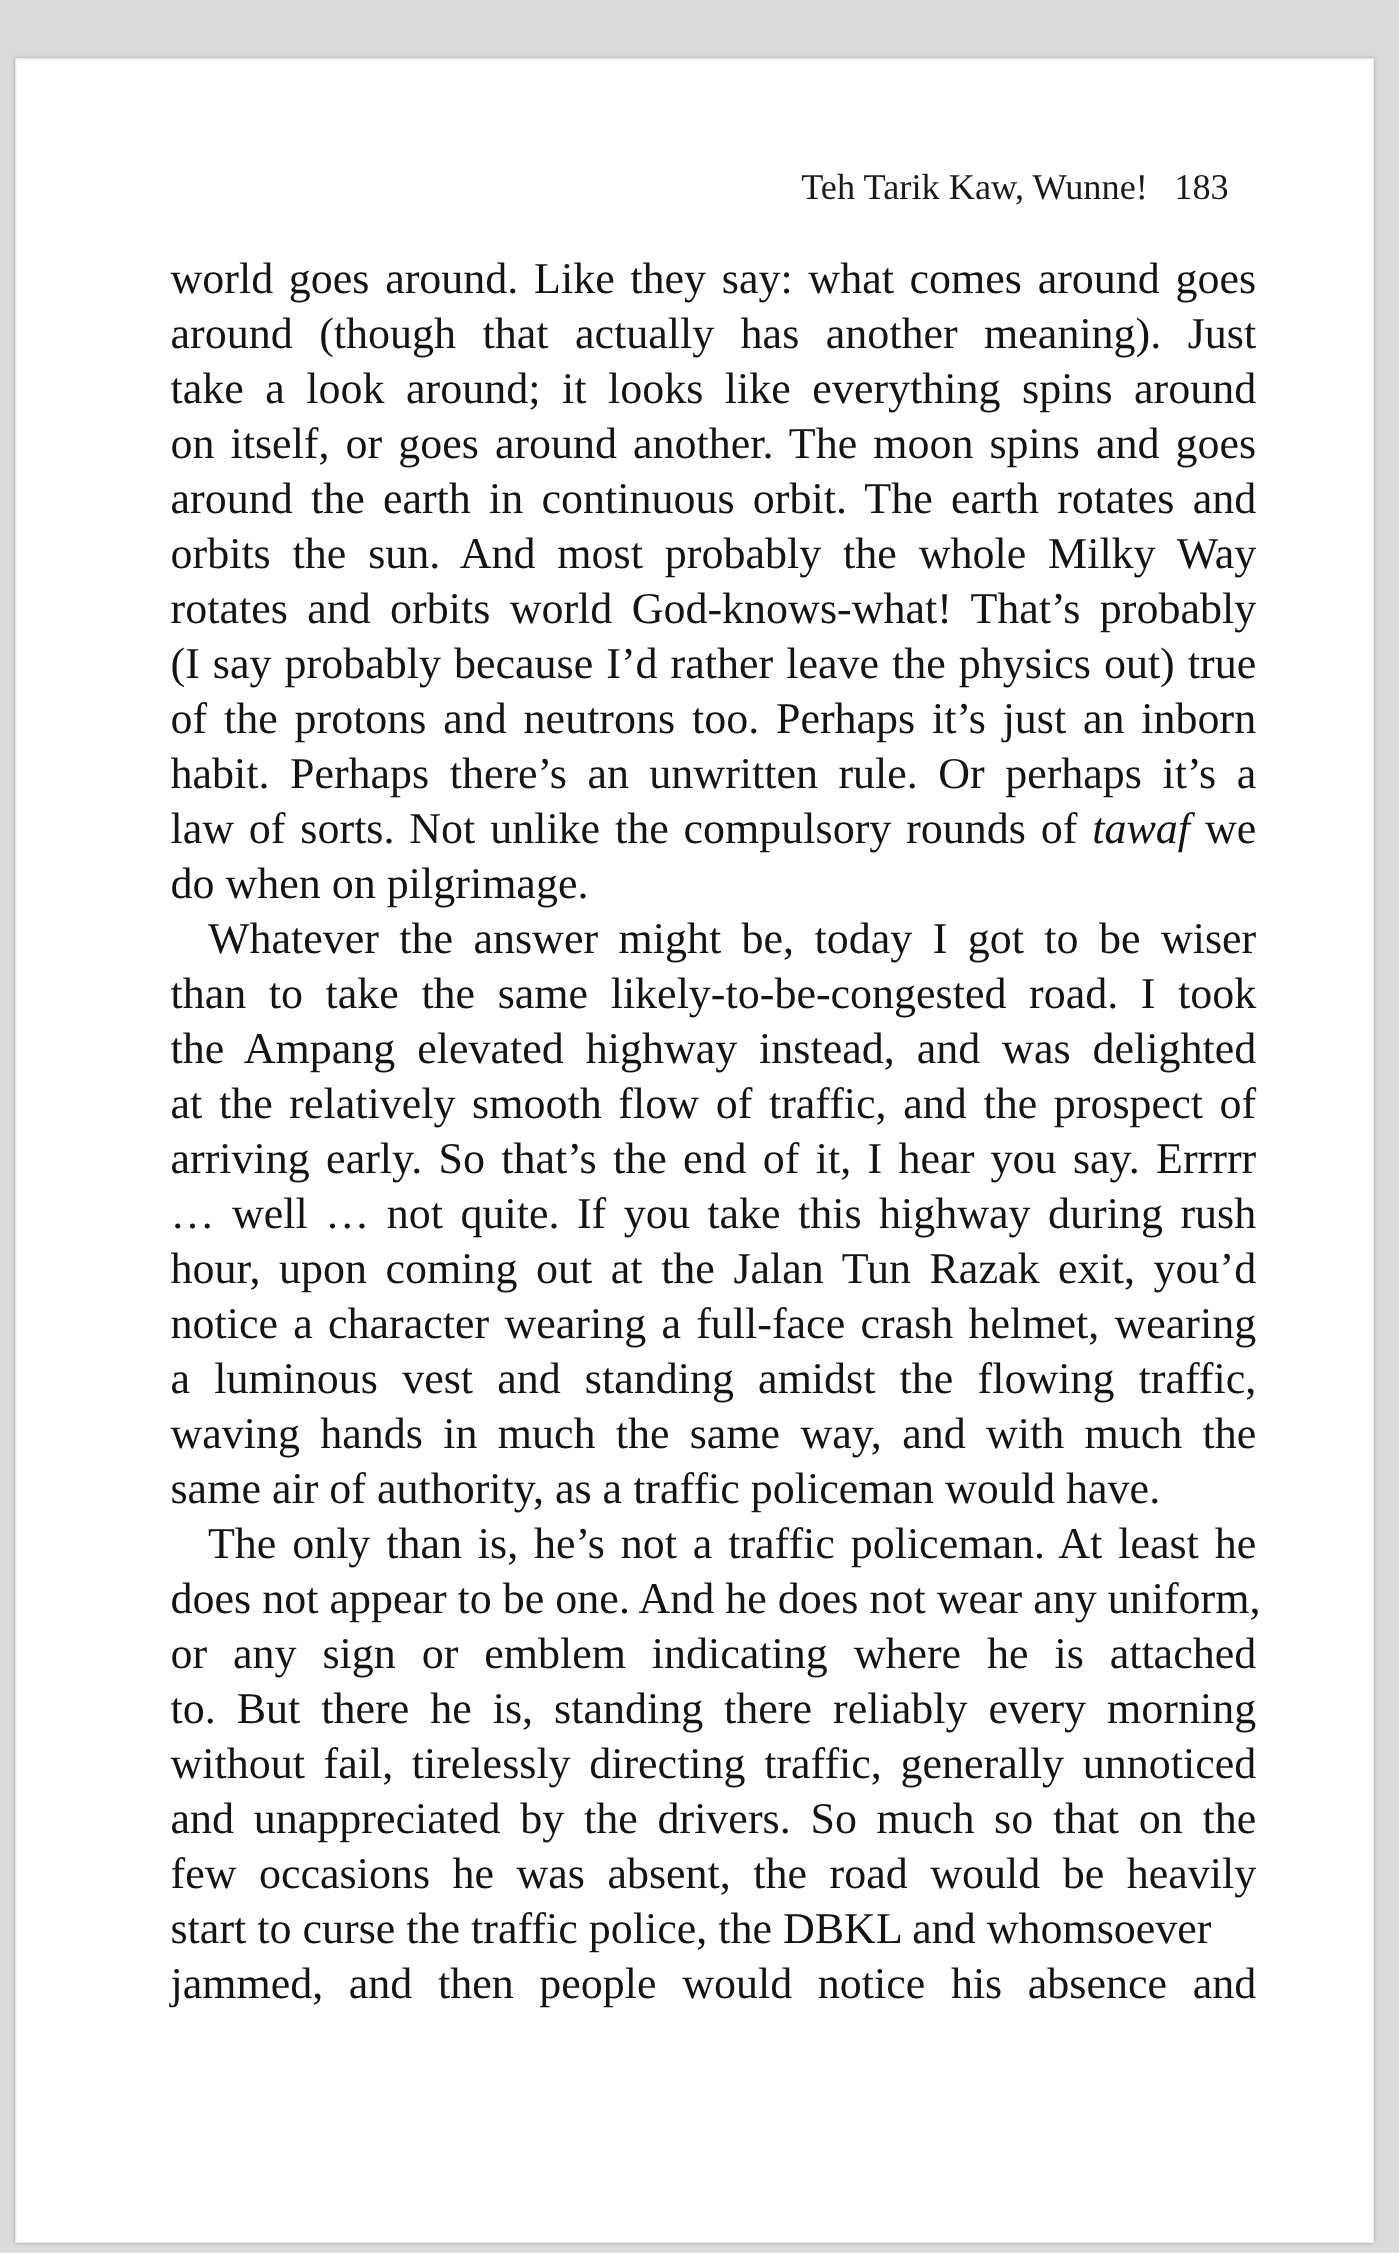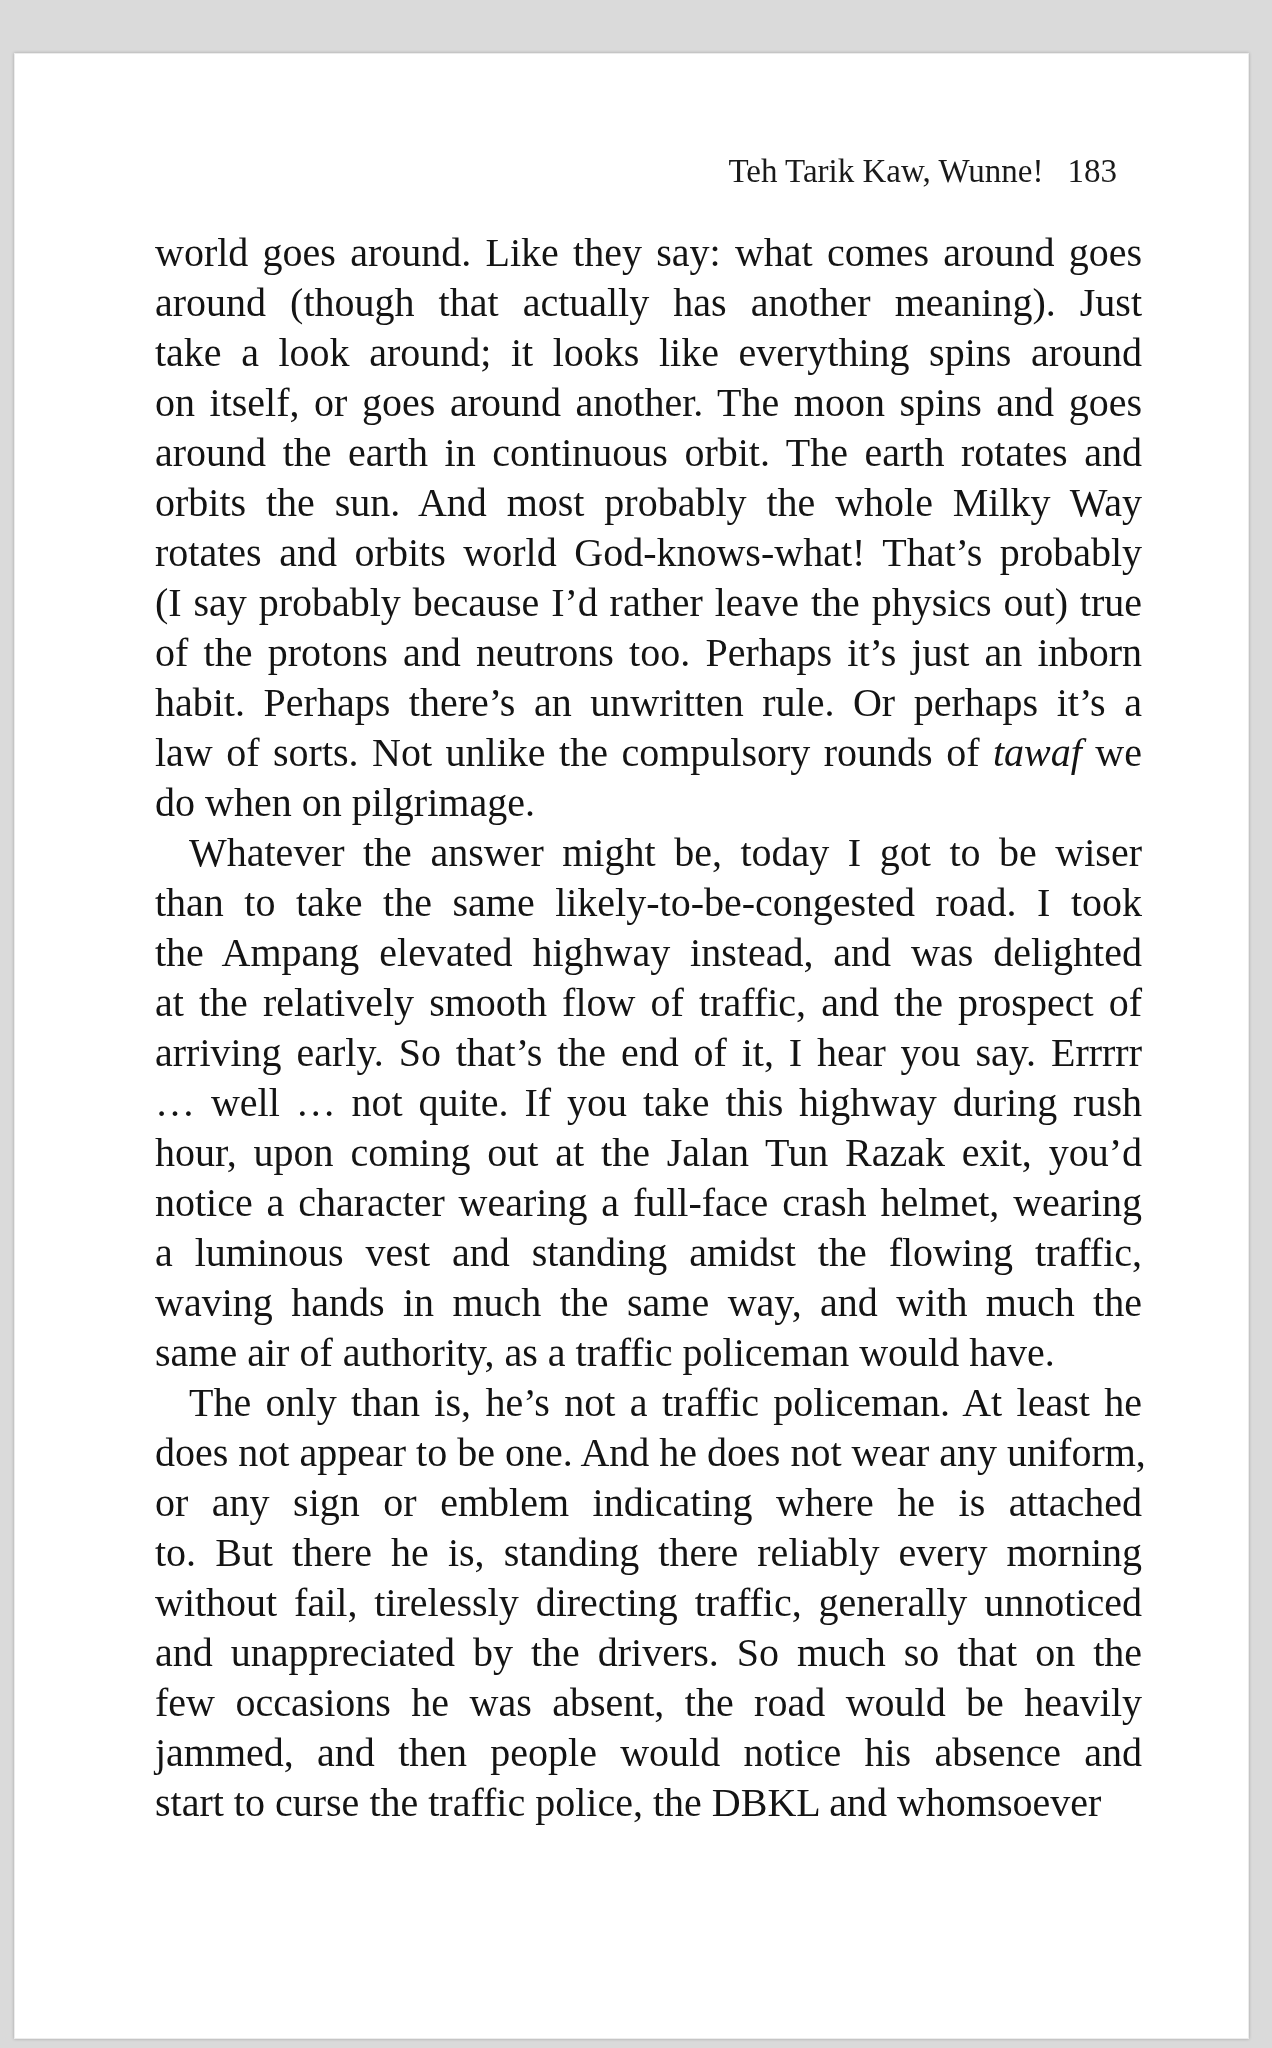--- a/index.html
+++ b/index.html
@@ -83,17 +83,17 @@
         <span class="line last">same air of authority, as a traffic policeman would have.</span>
       </div>
       <div>
         <span class="line indent">The only than is, he’s not a traffic policeman. At least he</span>
         <span class="line">does not appear to be one. And he does not wear any uniform,</span>
         <span class="line">or any sign or emblem indicating where he is attached</span>
         <span class="line">to. But there he is, standing there reliably every morning</span>
         <span class="line">without fail, tirelessly directing traffic, generally unnoticed</span>
         <span class="line">and unappreciated by the drivers. So much so that on the</span>
         <span class="line">few occasions he was absent, the road would be heavily</span>
+        <span class="line last">start to curse the traffic police, the DBKL and whomsoever</span>
         <span class="line">jammed, and then people would notice his absence and</span>
-        <span class="line last">start to curse the traffic police, the DBKL and whomsoever</span>
       </div>
     </div>
 </div>
 
 </body></html>

